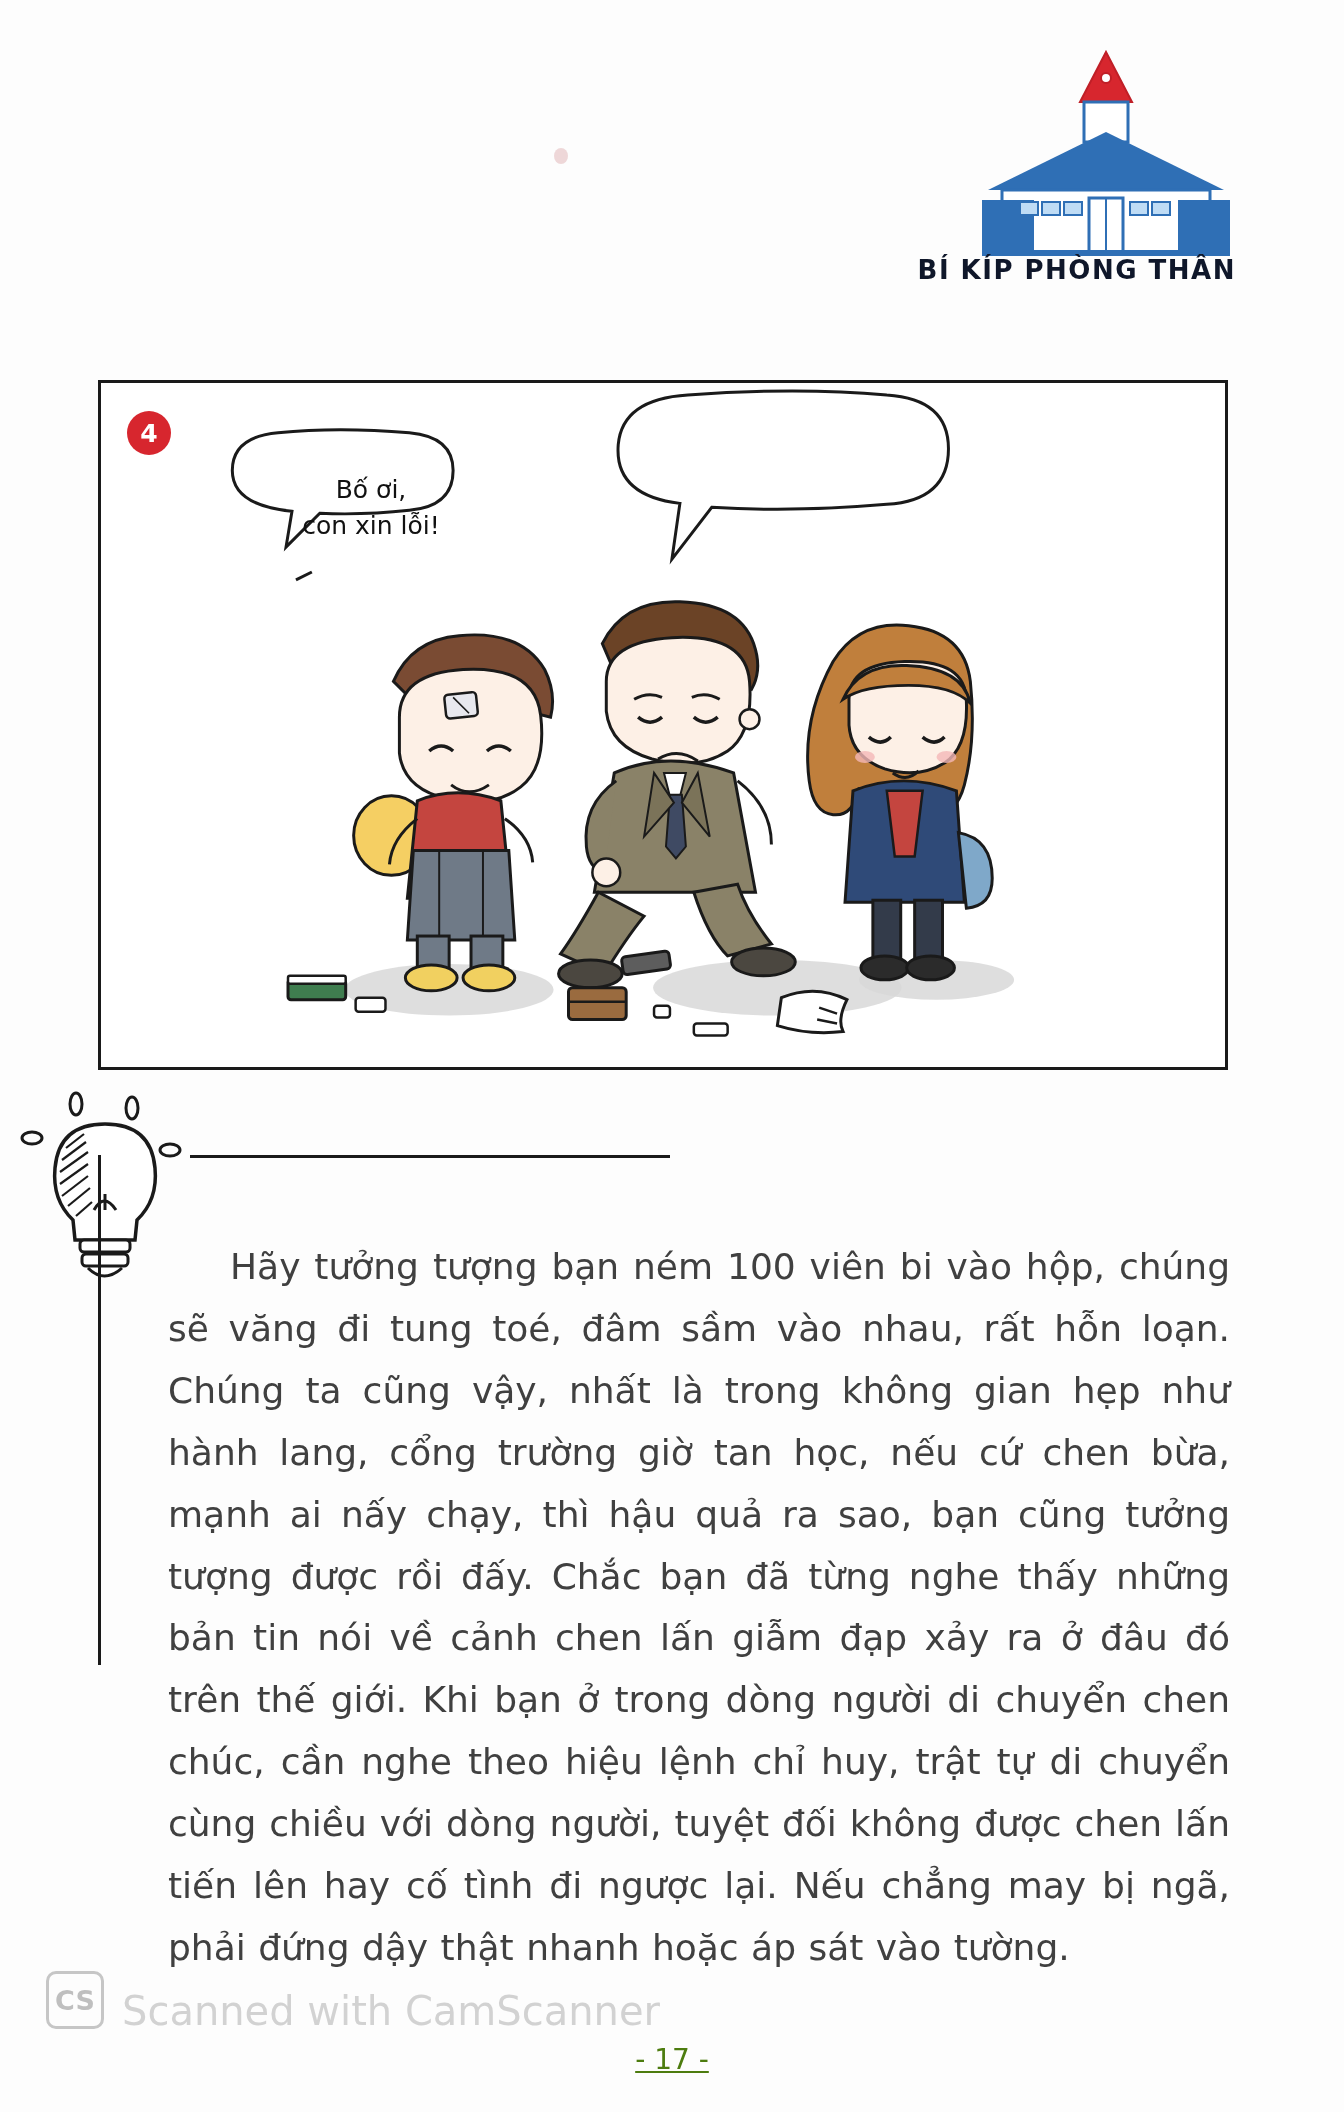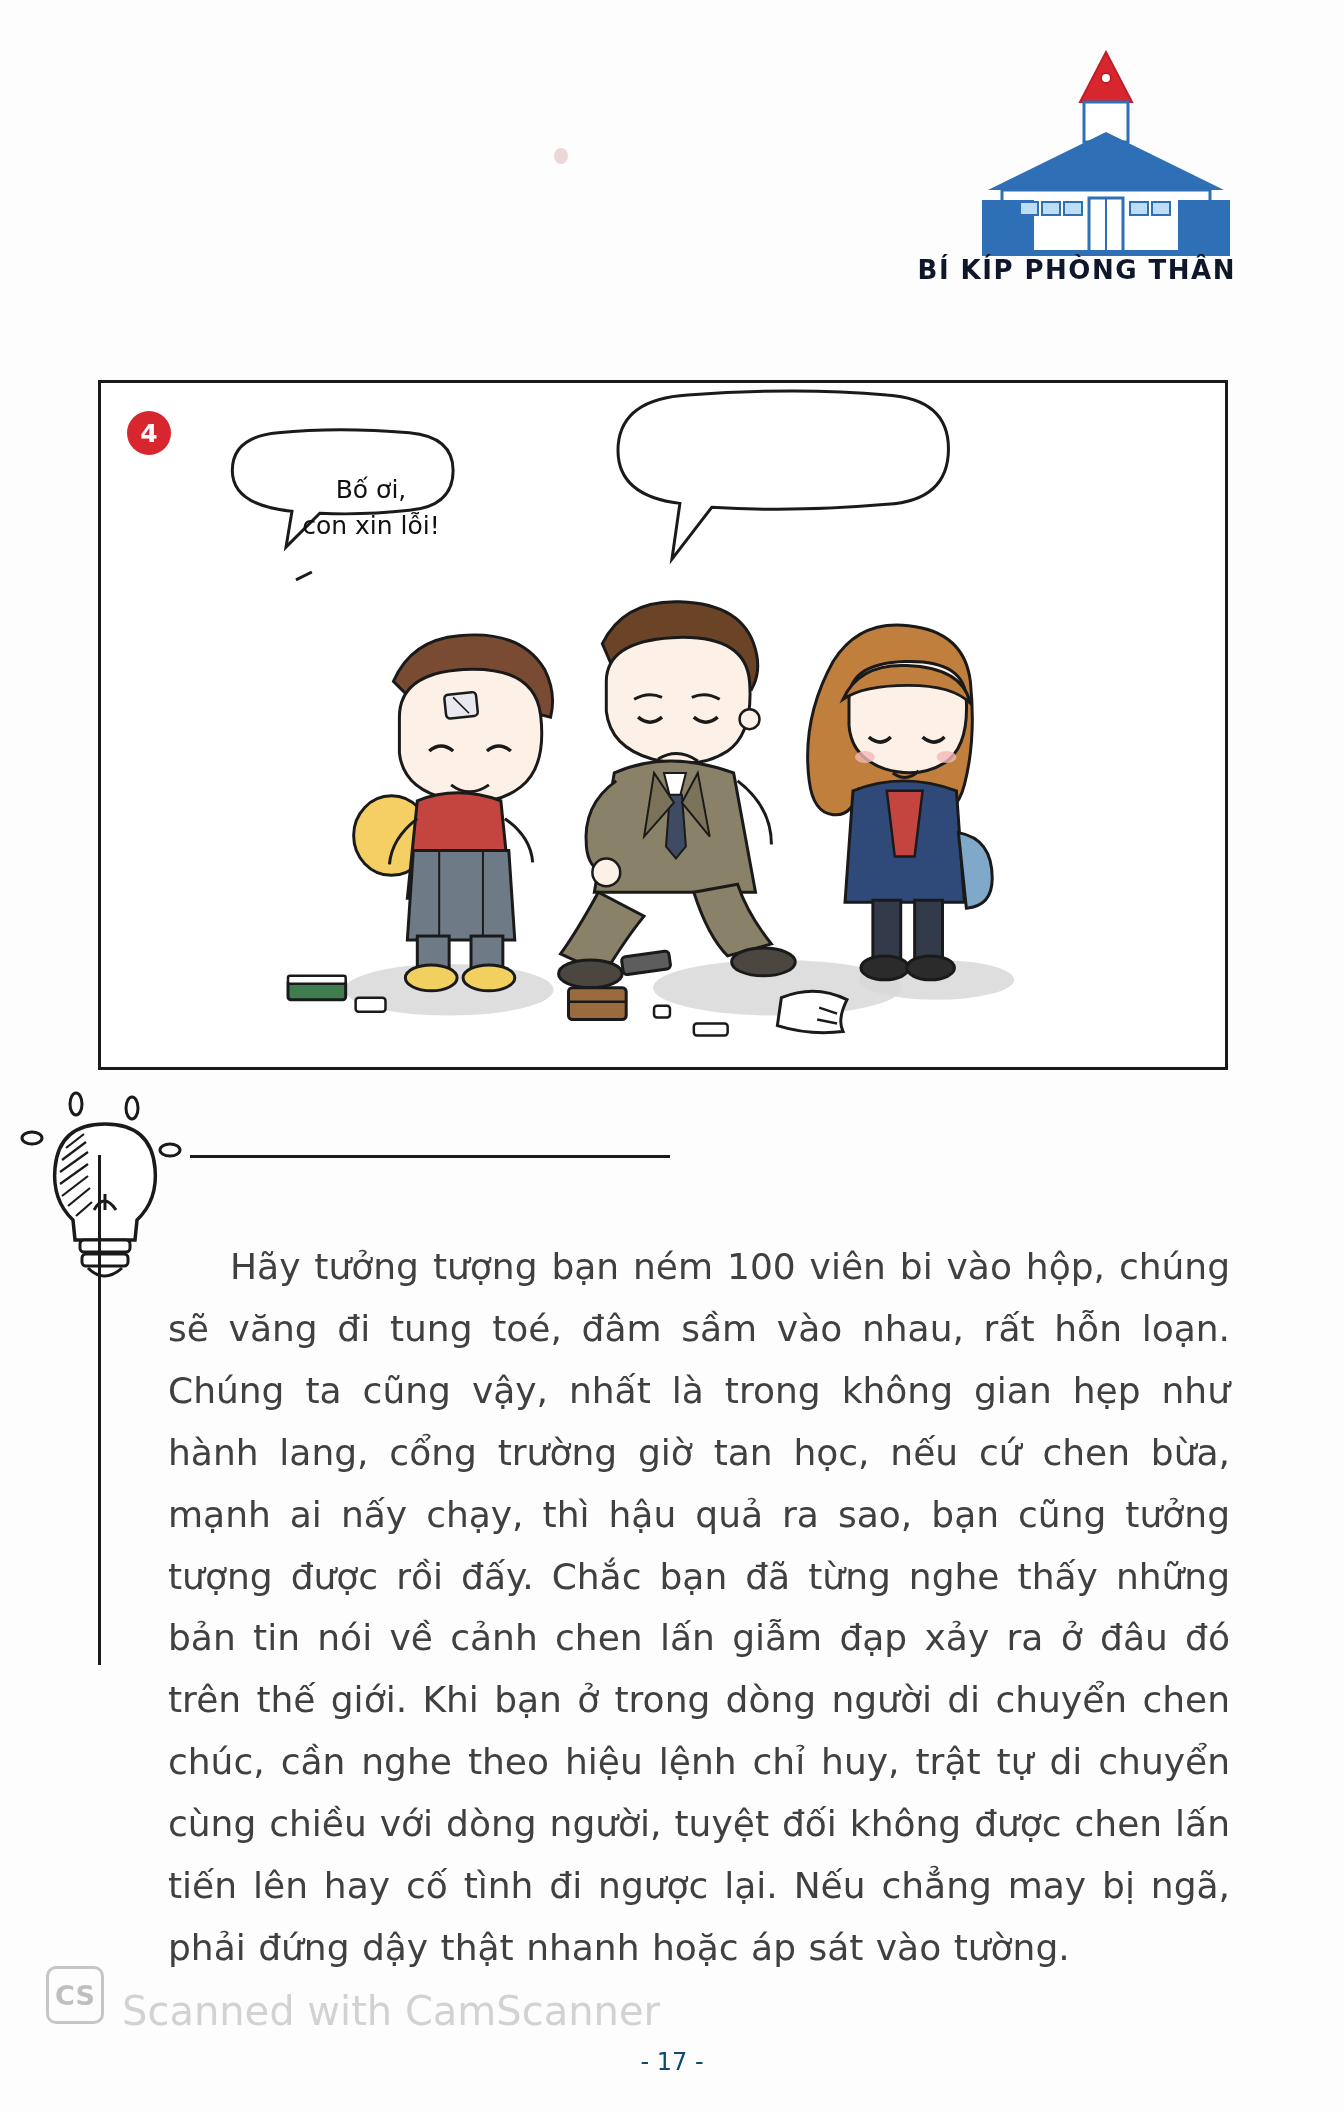--- a/index.html
+++ b/index.html
@@ -135,29 +135,30 @@
     word-spacing: 1px;
   }
 
   
   .page-number {
     position: absolute;
     bottom: 36px;
     left: 0;
     width: 100%;
     text-align: center;
-    font-size: 24px;
-    color: #0c4a6e;
+    font-size: 28px;
+    color: #4d7c0f;
+    text-decoration: underline;
   }
   .watermark {
     position: absolute;
     left: 46px;
     bottom: 78px;
     display: flex;
-    align-items: flex-start;
+    align-items: center;
     gap: 18px;
     opacity: 0.55;
   }
   .cs-badge {
     width: 58px;
     height: 58px;
     border: 3px solid #9a9a9a;
     border-radius: 10px;
     color: #8d8d8d;
     font-size: 27px;

